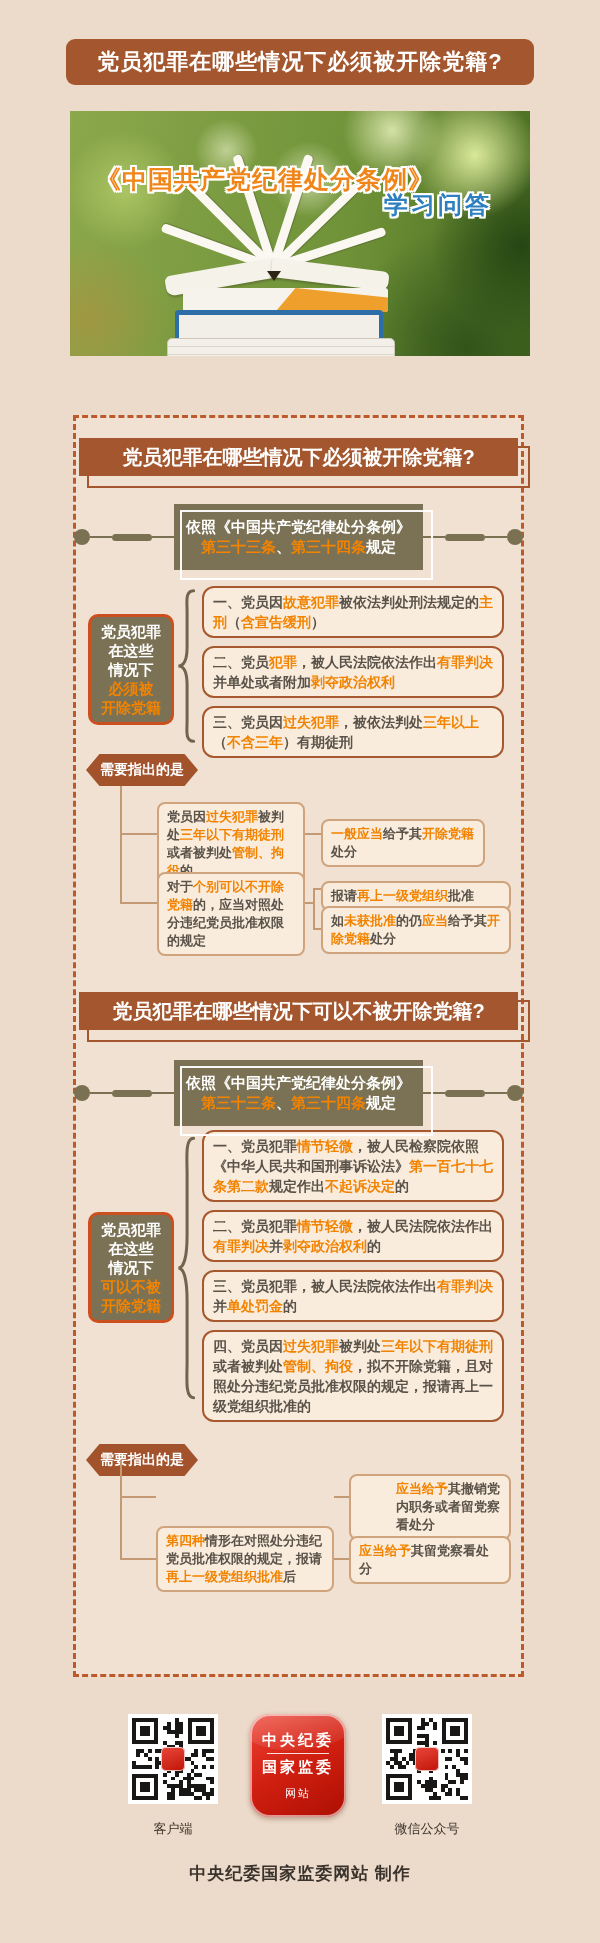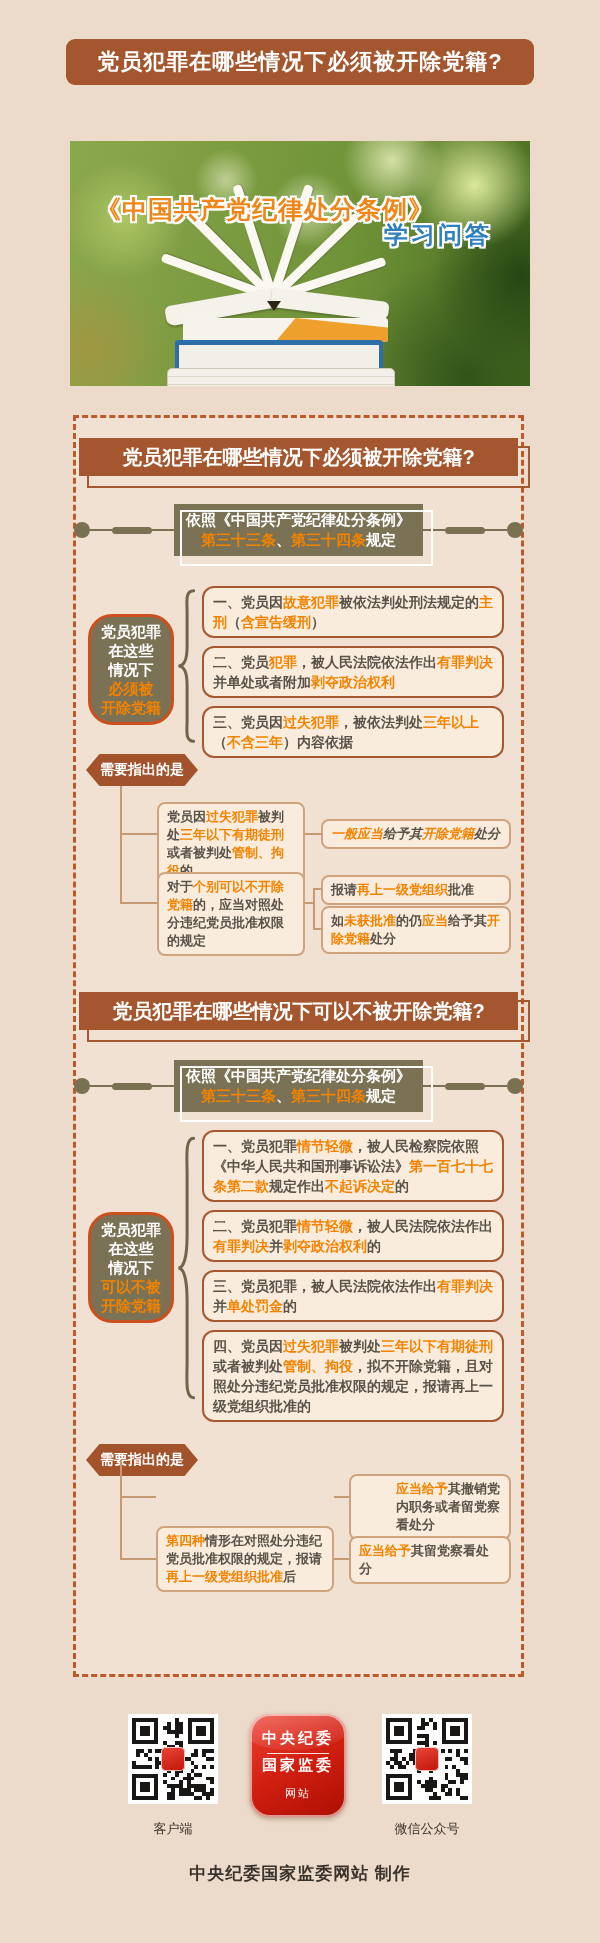--- a/index.html
+++ b/index.html
@@ -5,21 +5,21 @@
   html,body{margin:0;padding:0;}
   body{font-family:"Liberation Sans","DejaVu Sans",sans-serif;background:#d8c8b8;}
   .page{position:relative;width:600px;height:1943px;margin:0 auto;background:#ecdaca;overflow:hidden;}
 
   
   .top-bar{position:absolute;left:66px;top:39px;width:468px;height:46px;background:#a4572e;
     border-radius:9px;display:flex;align-items:center;justify-content:center;}
   .top-bar span{color:#fff;font-size:22px;font-weight:bold;letter-spacing:1px;}
 
   
-  .banner{position:absolute;left:70px;top:141px;width:460px;height:245px;overflow:hidden;
+  .banner{position:absolute;left:70px;top:111px;width:460px;height:245px;overflow:hidden;
     background-color:#7d9a40;
     background-image:
       radial-gradient(90px 90px at 88% 18%, rgba(225,238,160,.95), rgba(225,238,160,0) 70%),
       radial-gradient(70px 70px at 70% 8%, rgba(238,246,195,.8), rgba(238,246,195,0) 70%),
       radial-gradient(55px 55px at 52% 28%, rgba(244,250,215,.6), rgba(244,250,215,0) 70%),
       radial-gradient(45px 45px at 34% 16%, rgba(244,250,215,.55), rgba(244,250,215,0) 70%),
       radial-gradient(120px 120px at 98% 55%, rgba(33,66,18,.9), rgba(33,66,18,0) 75%),
       radial-gradient(160px 160px at 86% 96%, rgba(44,78,24,.85), rgba(44,78,24,0) 75%),
       radial-gradient(85px 85px at 12% 32%, rgba(193,216,115,.65), rgba(193,216,115,0) 70%),
       radial-gradient(110px 110px at 4% 85%, rgba(176,142,62,.6), rgba(176,142,62,0) 75%),
@@ -53,27 +53,27 @@
   .sec-header{position:absolute;left:3px;width:439px;height:38px;background:#a4572e;
     display:flex;align-items:center;justify-content:center;z-index:1;}
   .sec-header::after{content:"";position:absolute;left:8px;top:8px;width:100%;height:100%;
     border:2px solid #a4572e;z-index:-1;}
   .sec-header span{color:#fff;font-size:20px;font-weight:bold;}
 
   .basis-row{position:absolute;left:0;width:100%;display:flex;align-items:center;justify-content:center;}
   .conn-dot{width:16px;height:16px;border-radius:50%;background:#7a7153;flex:none;}
   .conn-line{width:22px;height:2px;background:#7a7153;flex:none;}
   .conn-dash{width:40px;height:7px;border-radius:4px;background:#7a7153;flex:none;}
-  .basis-box{position:relative;background:#7b7255;padding:6px 12px;text-align:center;flex:none;z-index:1;}
+  .basis-box{position:relative;background:#7b7255;padding:13px 12px;text-align:center;flex:none;z-index:1;}
   .basis-box::after{content:"";position:absolute;left:6px;top:6px;width:100%;height:100%;
     border:2px solid rgba(255,255,255,.95);z-index:-1;}
   .basis-box div{font-size:15px;font-weight:bold;line-height:20px;}
 
   .flow{position:absolute;left:0;width:100%;}
-  .cond-box{position:absolute;left:12px;width:76px;background:#7b7255;border:3px solid #cc4f1f;border-radius:24px;
+  .cond-box{position:absolute;left:12px;width:76px;background:#7b7255;border:3px solid #cc4f1f;border-radius:10px;
     text-align:center;padding:5px 2px;box-sizing:content-box;}
   .cond-box div{font-size:15px;font-weight:bold;line-height:19px;}
   .brace{position:absolute;left:98px;width:24px;}
   .items{position:absolute;left:126px;top:0;width:302px;display:flex;flex-direction:column;gap:8px;}
   .item-box{border:2px solid #a6592e;border-radius:12px;background:#f9ecdd;padding:4px 9px;
     font-size:14px;font-weight:bold;line-height:20px;color:#5b5349;}
 
   .hexagon{position:absolute;left:10px;width:112px;height:32px;background:#a3532b;
     clip-path:polygon(12% 0,88% 0,100% 50%,88% 100%,12% 100%,0 50%);
     display:flex;align-items:center;justify-content:center;}
@@ -104,21 +104,21 @@
   .qr-mini{position:absolute;left:33px;top:33px;width:24px;height:24px;border-radius:5px;
     background:linear-gradient(160deg,#e8473a,#c01508);box-shadow:inset 0 0 0 1px rgba(255,255,255,.7);}
   .qr-label{margin-top:16px;font-size:13px;color:#3b332b;}
 
   .app-icon{position:absolute;left:250px;top:1714px;width:96px;height:103px;border-radius:20px;
     background:linear-gradient(150deg,#ee4234,#d01f10 50%,#ac0f03);
     box-shadow:inset 0 0 0 2px rgba(255,255,255,.55),0 2px 5px rgba(90,40,20,.35);overflow:hidden;}
   .app-icon::before{content:"";position:absolute;left:-12px;top:-28px;width:130%;height:62%;
     background:linear-gradient(rgba(255,255,255,.32),rgba(255,255,255,.05));border-radius:0 0 48% 52%;transform:rotate(-7deg);}
   .app-text{position:relative;height:100%;display:flex;flex-direction:column;align-items:center;justify-content:center;
-    font-family:Liberation Mono, monospace;color:#fff;}
+    font-family:Liberation Sans, sans-serif;color:#fff;}
   .app-line{font-size:15px;font-weight:bold;letter-spacing:3px;line-height:20px;}
   .app-divider{width:62px;height:1px;background:rgba(255,255,255,.85);margin:3px 0;}
   .app-small{font-size:11px;letter-spacing:2px;margin-top:9px;}
 
   .footer-credit{position:absolute;left:0;top:1862px;width:100%;text-align:center;
     font-size:17px;font-weight:bold;color:#3a332c;letter-spacing:1px;}
 </style>
 </head>
 <body>
 
@@ -177,41 +177,41 @@
             <div class="seg-w">情况下</div>
             <div class="seg-o">必须被</div>
             <div class="seg-o">开除党籍</div>
           </div>
         <svg class="brace" style="top:0;height:160px;" viewBox="0 0 22 100" preserveAspectRatio="none">
           <path d="M18 3 C10 3 12 10 12 16 L12 38 C12 46 9 50 4 50 C9 50 12 54 12 62 L12 84 C12 90 10 97 18 97" fill="none" stroke="#6e654c" stroke-width="3" stroke-linecap="round" vector-effect="non-scaling-stroke"></path>
         </svg>
         <div class="items">
           <div class="item-box"><span class="seg-d">一、党员因</span><span class="seg-o">故意犯罪</span><span class="seg-d">被依法判处刑法规定的</span><span class="seg-o">主刑</span><span class="seg-d">（</span><span class="seg-o">含宣告缓刑</span><span class="seg-d">）</span></div>
           <div class="item-box"><span class="seg-d">二、党员</span><span class="seg-o">犯罪</span><span class="seg-d">，被人民法院依法作出</span><span class="seg-o">有罪判决</span><span class="seg-d">并单处或者附加</span><span class="seg-o">剥夺政治权利</span></div>
-          <div class="item-box"><span class="seg-d">三、党员因</span><span class="seg-o">过失犯罪</span><span class="seg-d">，被依法判处</span><span class="seg-o">三年以上</span><span class="seg-d">（</span><span class="seg-o">不含三年</span><span class="seg-d">）内容依据</span></div>
+          <div class="item-box"><span class="seg-d">三、党员因</span><span class="seg-o">过失犯罪</span><span class="seg-d">，被依法判处</span><span class="seg-o">三年以上</span><span class="seg-d">（</span><span class="seg-o">不含三年</span><span class="seg-d">）有期徒刑</span></div>
         </div>
       </div>
 
       <div class="hexagon" style="top:336px;">
         <span>需要指出的是</span>
       </div>
 
       <div class="tree" style="top:384px;height:160px;">
         <div class="tline" style="left:44px;top:-16px;width:2px;height:118px;"></div>
         <div class="tline" style="left:44px;top:31px;width:37px;height:2px;"></div>
         <div class="tline" style="left:44px;top:100px;width:37px;height:2px;"></div>
         <div class="tline" style="left:229px;top:31px;width:16px;height:2px;"></div>
         <div class="tline" style="left:229px;top:100px;width:8px;height:2px;"></div>
         <div class="tline" style="left:237px;top:86px;width:2px;height:42px;"></div>
         <div class="tline" style="left:237px;top:86px;width:8px;height:2px;"></div>
         <div class="tline" style="left:237px;top:126px;width:8px;height:2px;"></div>
         <div class="note-box" style="left:81px;top:0;width:148px;"><span class="seg-d">党员因</span><span class="seg-o">过失犯罪</span><span class="seg-d">被判处</span><span class="seg-o">三年以下有期徒刑</span><span class="seg-d">或者被判处</span><span class="seg-o">管制、拘役</span><span class="seg-d">的</span></div>
-        <div class="note-box" style="left:245px;top:17px;width:190px;font-style:italic;"><span class="seg-o">一般应当</span><span class="seg-d">给予其</span><span class="seg-o">开除党籍</span><span class="seg-d">处分</span></div>
+        <div class="note-box" style="left:245px;top:17px;width:164px;"><span class="seg-o">一般应当</span><span class="seg-d">给予其</span><span class="seg-o">开除党籍</span><span class="seg-d">处分</span></div>
         <div class="note-box" style="left:81px;top:70px;width:148px;"><span class="seg-d">对于</span><span class="seg-o">个别可以不开除党籍</span><span class="seg-d">的，应当对照处分违纪党员批准权限的规定</span></div>
-        <div class="note-box" style="left:245px;top:73px;width:190px;"><span class="seg-d">报请</span><span class="seg-o">再上一级党组织</span><span class="seg-d">批准</span></div>
+        <div class="note-box" style="left:245px;top:79px;width:190px;"><span class="seg-d">报请</span><span class="seg-o">再上一级党组织</span><span class="seg-d">批准</span></div>
         <div class="note-box" style="left:245px;top:104px;width:190px;"><span class="seg-d">如</span><span class="seg-o">未获批准</span><span class="seg-d">的仍</span><span class="seg-o">应当</span><span class="seg-d">给予其</span><span class="seg-o">开除党籍</span><span class="seg-d">处分</span></div>
       </div>
 
       <div class="sec-header" style="top:574px;">
         <span>党员犯罪在哪些情况下可以不被开除党籍?</span>
       </div>
 
       <div class="basis-row" style="top:642px;">
         <div class="conn-dot"></div>
         <div class="conn-line"></div>

